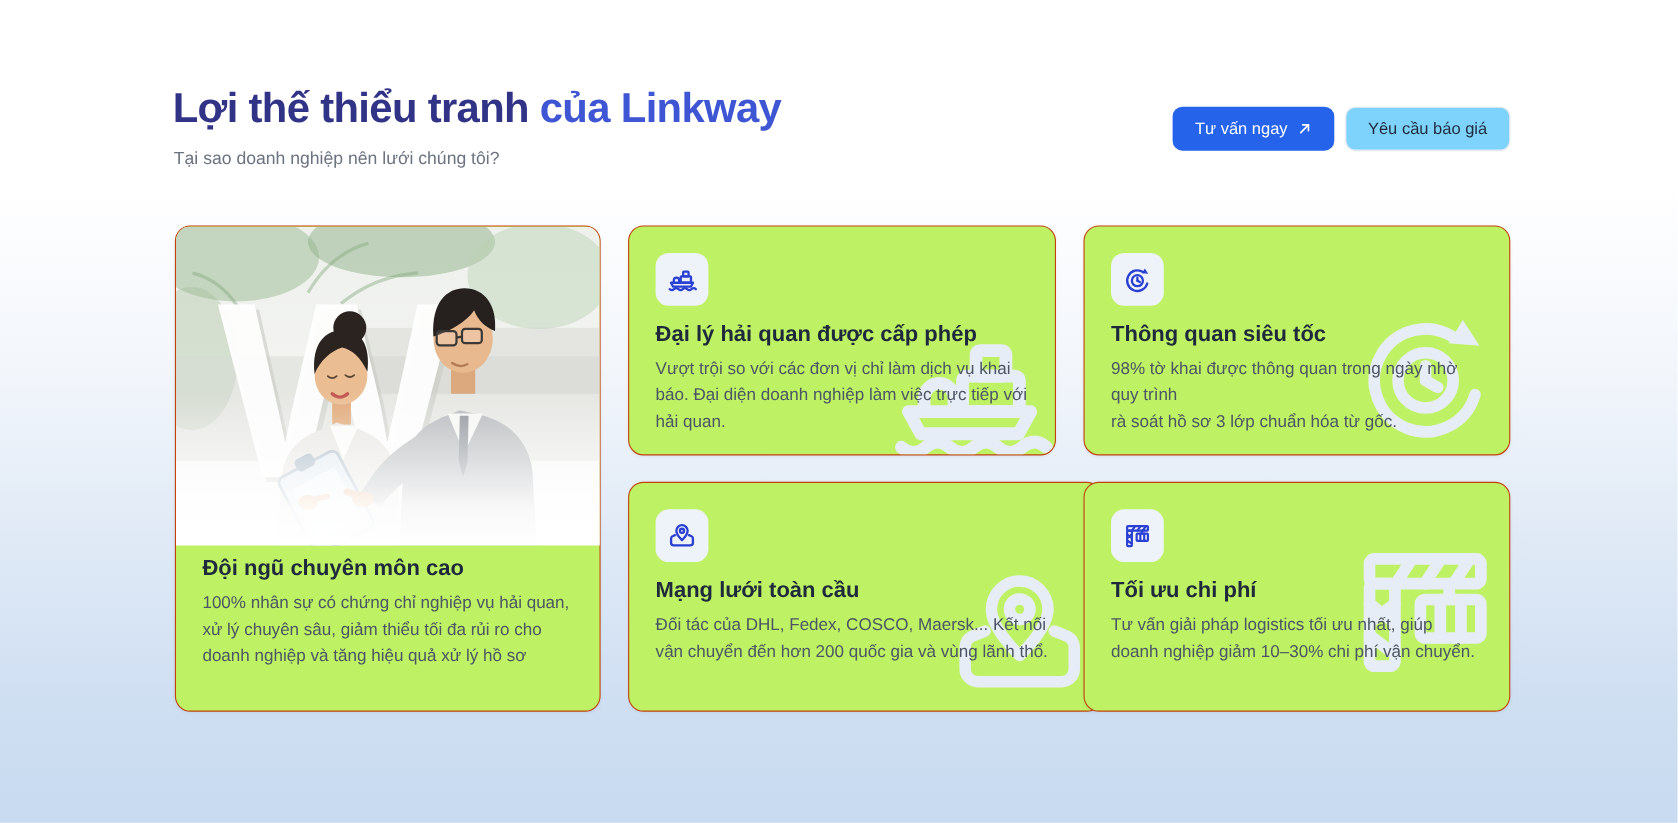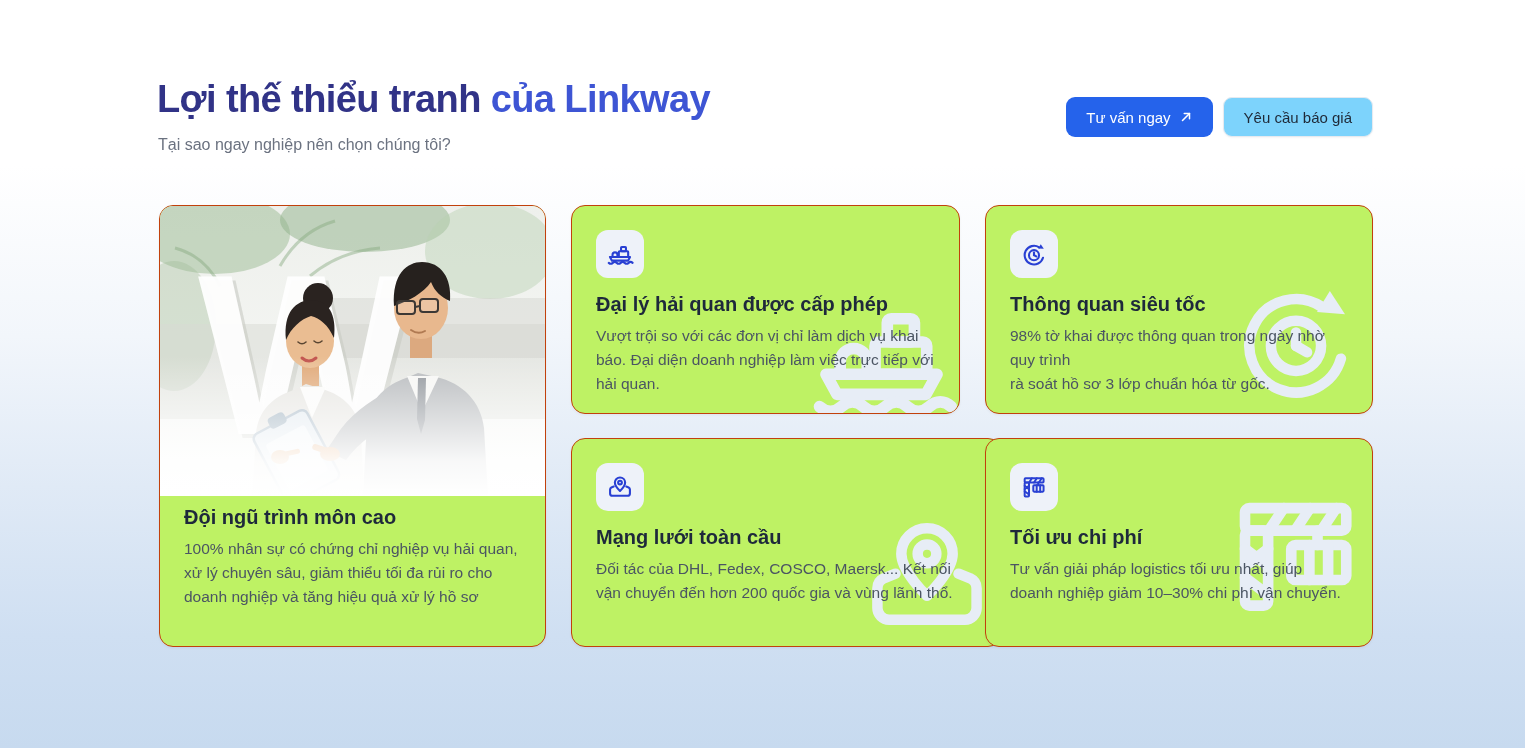--- a/index.html
+++ b/index.html
@@ -104,21 +104,21 @@
       <path d="M4 11 l3.7 2.8 M7.7 11 l-3.7 2.8 M4 15.6 l3.7 2.8"></path>
       <path d="M15.6 8.1 v2.3"></path>
       <rect x="11.4" y="10.4" width="8.8" height="5.6" rx="0.7"></rect>
       <path d="M14.3 10.4 v5.6 M17.3 10.4 v5.6"></path>
     </g>
   </symbol>
 </svg>
 
 <h1 class="page-title"><span class="t-dark">Lợi thế thiểu tranh</span><span class="t-accent">của Linkway</span></h1>
 
-<p class="page-subtitle">Tại sao ngay nghiệp nên chọn chúng tôi?</p>
+<p class="page-subtitle">Tại sao doanh nghiệp nên lưới chúng tôi?</p>
 
 <div class="cta-row">
   <button class="btn btn-primary">
     <span>Tư vấn ngay</span>
     <svg width="14" height="14" viewBox="0 0 24 24" fill="none" stroke="#ffffff" stroke-width="2.6" stroke-linecap="round" stroke-linejoin="round">
         <path d="M6 18 L18 6"></path>
         <path d="M9 6 H18 V15"></path>
       </svg>
   </button>
   <button class="btn btn-secondary">
@@ -184,21 +184,21 @@
       <rect x="113" y="226" width="44" height="52" rx="3" fill="#f2f6f9"></rect>
     </g>
 
     <ellipse cx="170" cy="248" rx="10" ry="7" fill="#e8b88e"></ellipse>
     <rect x="152" y="240" width="18" height="6" rx="3" fill="#e8b88e" transform="rotate(18 161 243)"></rect>
     <ellipse cx="120" cy="251" rx="9" ry="7" fill="#eabd92"></ellipse>
     <rect x="124" y="244" width="16" height="5" rx="2.5" fill="#eabd92" transform="rotate(-12 132 246)"></rect>
 
     <rect x="0" y="150" width="387" height="140" fill="url(#fadeGrad)"></rect>
   </svg>
-  <h3 class="card-title">Đội ngũ trình môn cao</h3>
+  <h3 class="card-title">Đội ngũ chuyên môn cao</h3>
   <p class="card-body">100% nhân sự có chứng chỉ nghiệp vụ hải quan, xử lý chuyên sâu, giảm thiểu tối đa rủi ro cho doanh nghiệp và tăng hiệu quả xử lý hồ sơ</p>
 </div>
 
 <div class="card card-customs">
   <div class="icon-tile">
     <svg width="28" height="28">
         <use href="#sym-ship"></use>
       </svg>
   </div>
   <svg class="watermark wm-ship" width="155" height="155">

